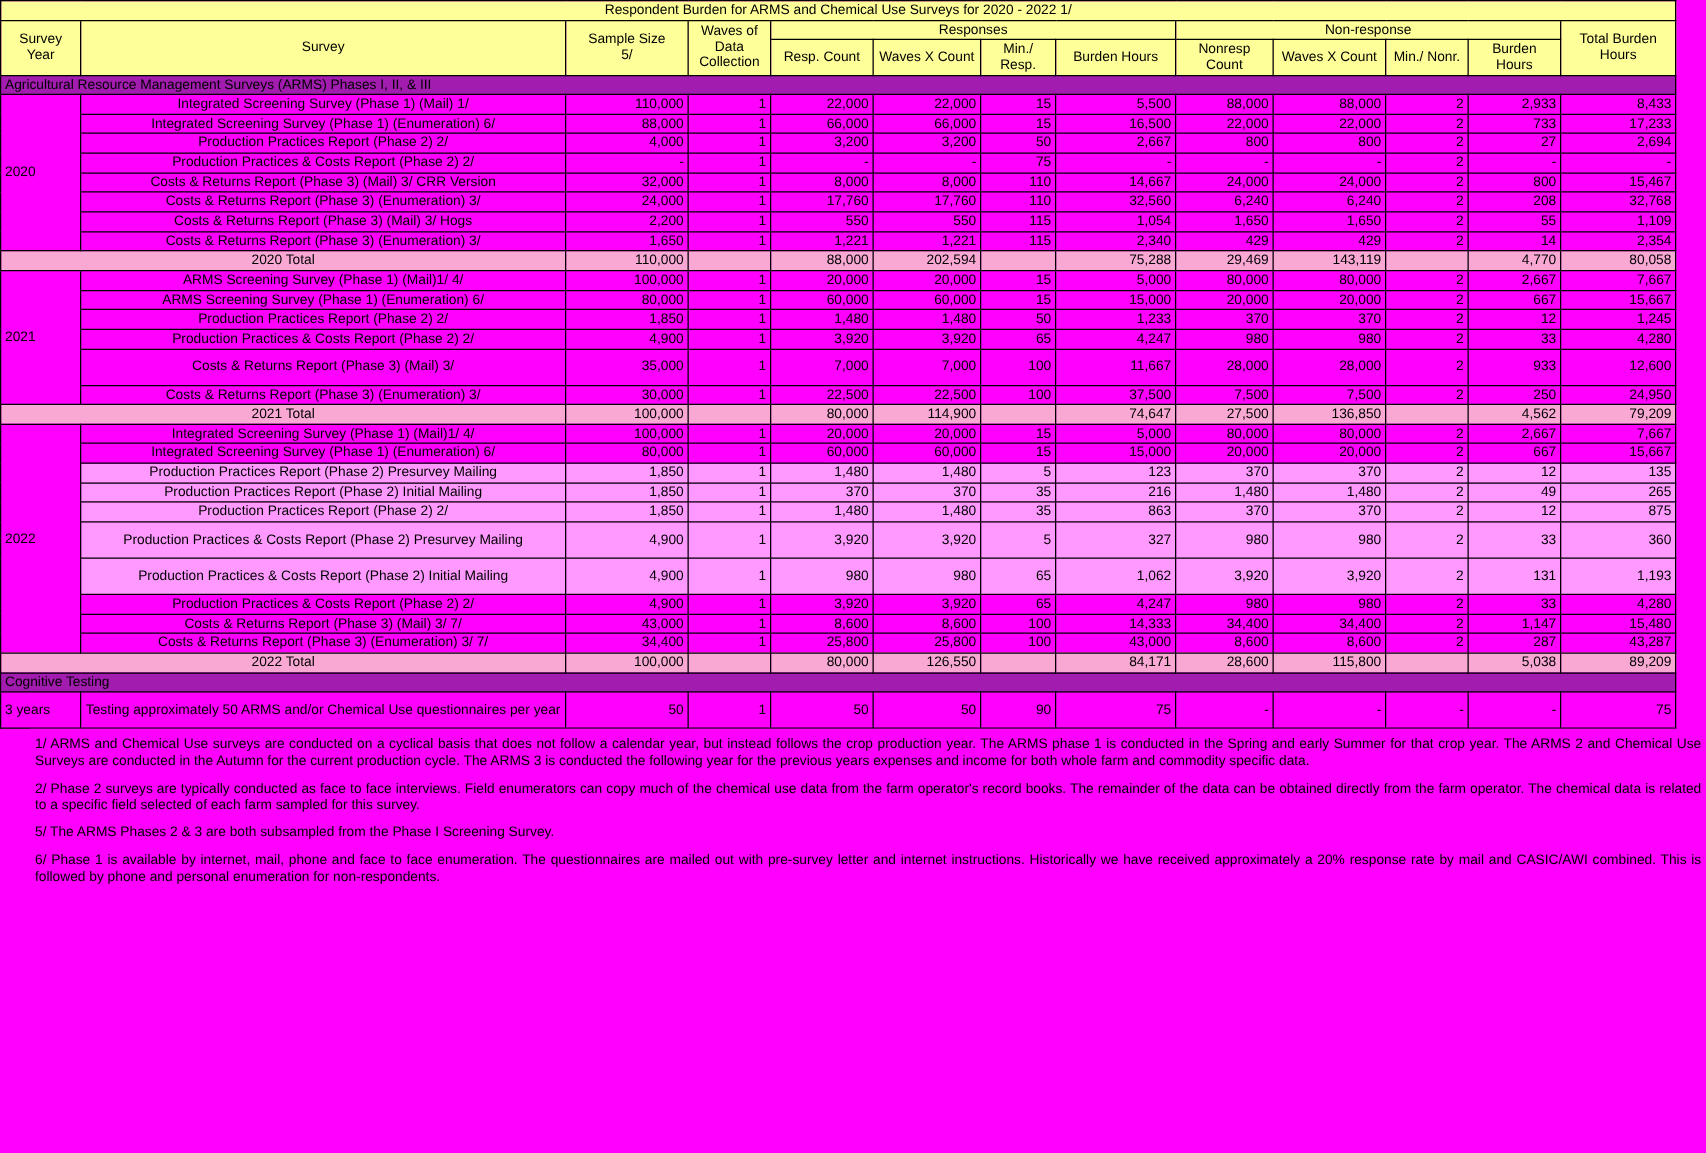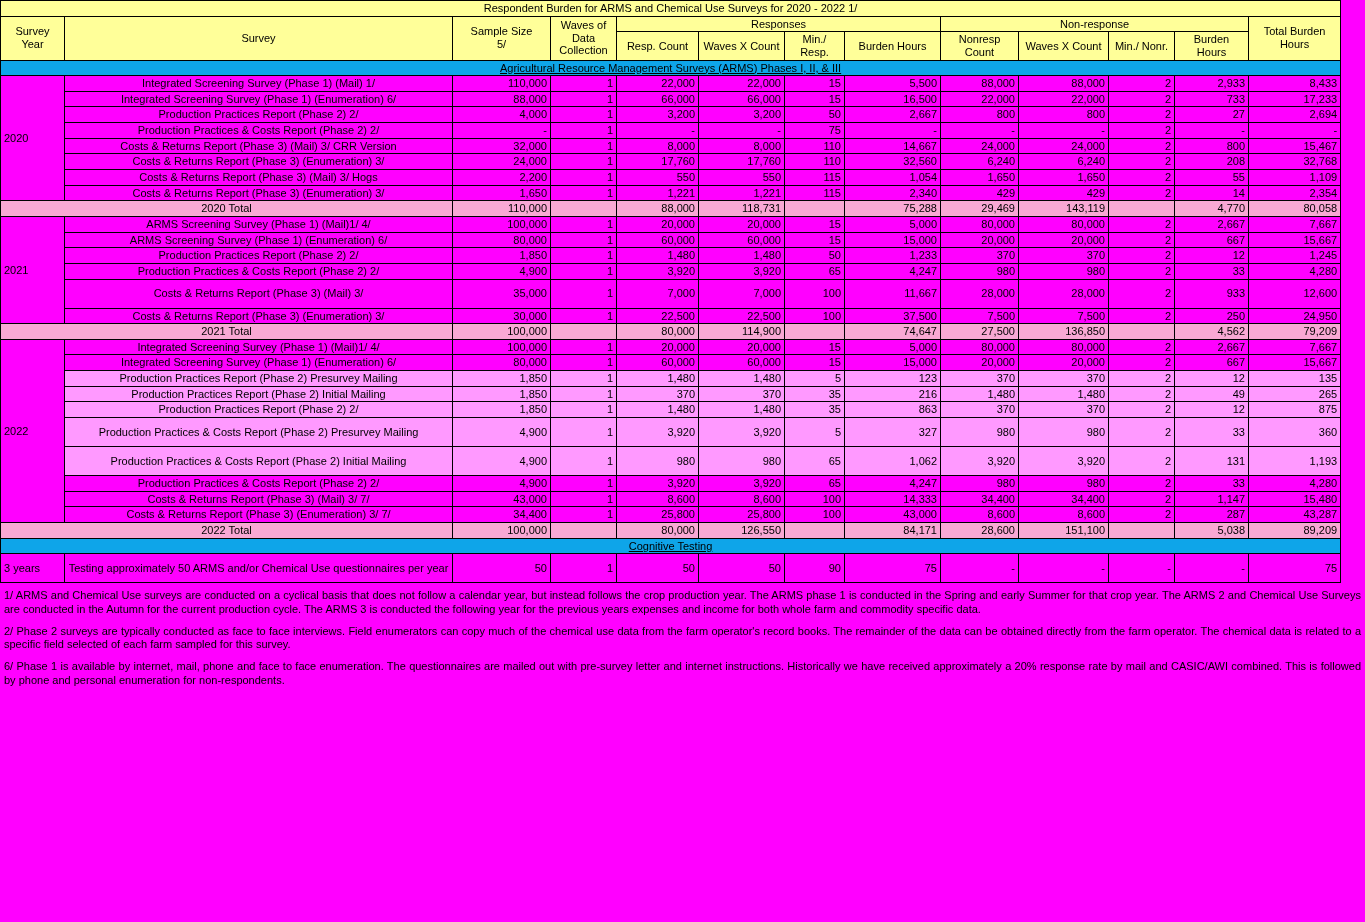--- a/index.html
+++ b/index.html
@@ -29,46 +29,46 @@
     font-weight:bold;
     font-size:12px;
     padding:4px 0;
   }
   .hdr{
     background:#ffff99;
     text-align:center;
     vertical-align:middle;
   }
   .sec{
-    background:#0ea5e9;
+    background:#a21caf;
     font-weight:bold;
-    text-align:center;
+    text-align:left;
     font-size:11.5px;
     padding:2px 4px;
-    text-decoration:underline;
   }
   .yr{
     background:#ff00ff;
     font-weight:bold;
     text-align:left;
     vertical-align:middle;
     font-size:12px;
   }
   .row-mag td{ background:#ff00ff; }
   .row-pink td{ background:#ff99ff; }
   .total td{
     background:#f9a8d4;
     font-weight:bold;
   }
   .desc{ text-align:center; padding-left:5px; }
   .num{ text-align:right; padding-right:5px; }
   .tot-label{ text-align:center; font-weight:bold; }
   .footnotes{
     padding:6px 4px 10px 4px;
     background:#ff00ff;
+    margin-left:24px;
   }
   .footnotes p{
     margin:0 0 8px 0;
     font-size:11px;
     line-height:1.25;
     text-align:justify;
   }
   .tall td{ height:26px; }
 </style>
 </head>
@@ -244,21 +244,21 @@
     <td class="num">429</td>
     <td class="num">2</td>
     <td class="num">14</td>
     <td class="num">2,354</td>
   </tr>
   <tr class="total">
     <td class="tot-label" colspan="2">2020 Total</td>
     <td class="num">110,000</td>
     <td class="num"></td>
     <td class="num">88,000</td>
-    <td class="num">118,731</td>
+    <td class="num">202,594</td>
     <td class="num"></td>
     <td class="num">75,288</td>
     <td class="num">29,469</td>
     <td class="num">143,119</td>
     <td class="num"></td>
     <td class="num">4,770</td>
     <td class="num">80,058</td>
   </tr>
 
   <tr class="row-mag">
@@ -504,21 +504,21 @@
   </tr>
   <tr class="total">
     <td class="tot-label" colspan="2">2022 Total</td>
     <td class="num">100,000</td>
     <td class="num"></td>
     <td class="num">80,000</td>
     <td class="num">126,550</td>
     <td class="num"></td>
     <td class="num">84,171</td>
     <td class="num">28,600</td>
-    <td class="num">151,100</td>
+    <td class="num">115,800</td>
     <td class="num"></td>
     <td class="num">5,038</td>
     <td class="num">89,209</td>
   </tr>
 
   <tr>
     <td class="sec" colspan="13">Cognitive Testing</td>
   </tr>
   <tr class="row-mag tall">
     <td class="yr">3 years</td>
@@ -534,14 +534,15 @@
     <td class="num">-</td>
     <td class="num">-</td>
     <td class="num">75</td>
   </tr>
 </tbody>
   </table>
 
 <div class="footnotes">
   <p>1/  ARMS and Chemical Use surveys are conducted on a cyclical basis that does not follow a calendar year, but instead follows the crop production year.  The ARMS phase 1 is conducted in the Spring and early Summer for that crop year.  The ARMS 2 and Chemical Use Surveys are conducted in the Autumn for the current production cycle. The ARMS 3 is conducted the following year for the previous years expenses and income for both whole farm and commodity specific data.</p>
   <p>2/  Phase 2 surveys are typically conducted as face to face interviews.  Field enumerators can copy much of the chemical use data from the farm operator's record books.  The remainder of the data can be obtained directly from the farm operator.  The chemical data is related to a specific field selected of each farm sampled for this survey.</p>
+  <p>5/  The ARMS Phases 2 &amp; 3 are both subsampled from the Phase I Screening Survey.</p>
   <p>6/  Phase 1 is available by internet, mail, phone and face to face enumeration.  The questionnaires are mailed out with pre-survey letter and internet instructions.  Historically we have received approximately a 20% response rate by mail and CASIC/AWI combined.  This is followed by phone and personal enumeration for non-respondents.</p>
 </div>
 
 </body></html>

